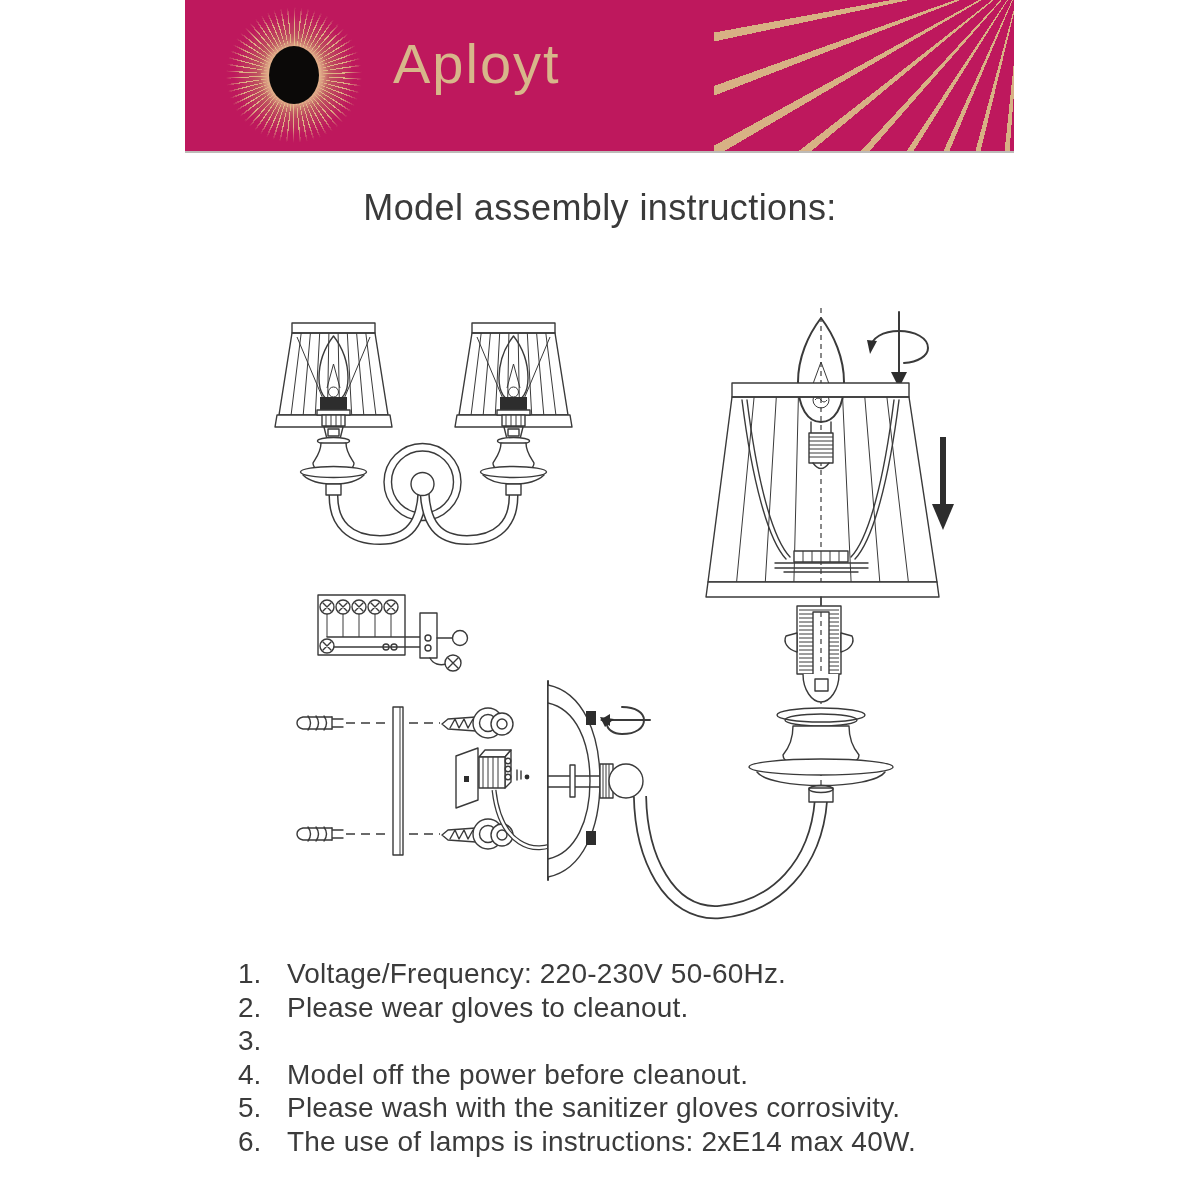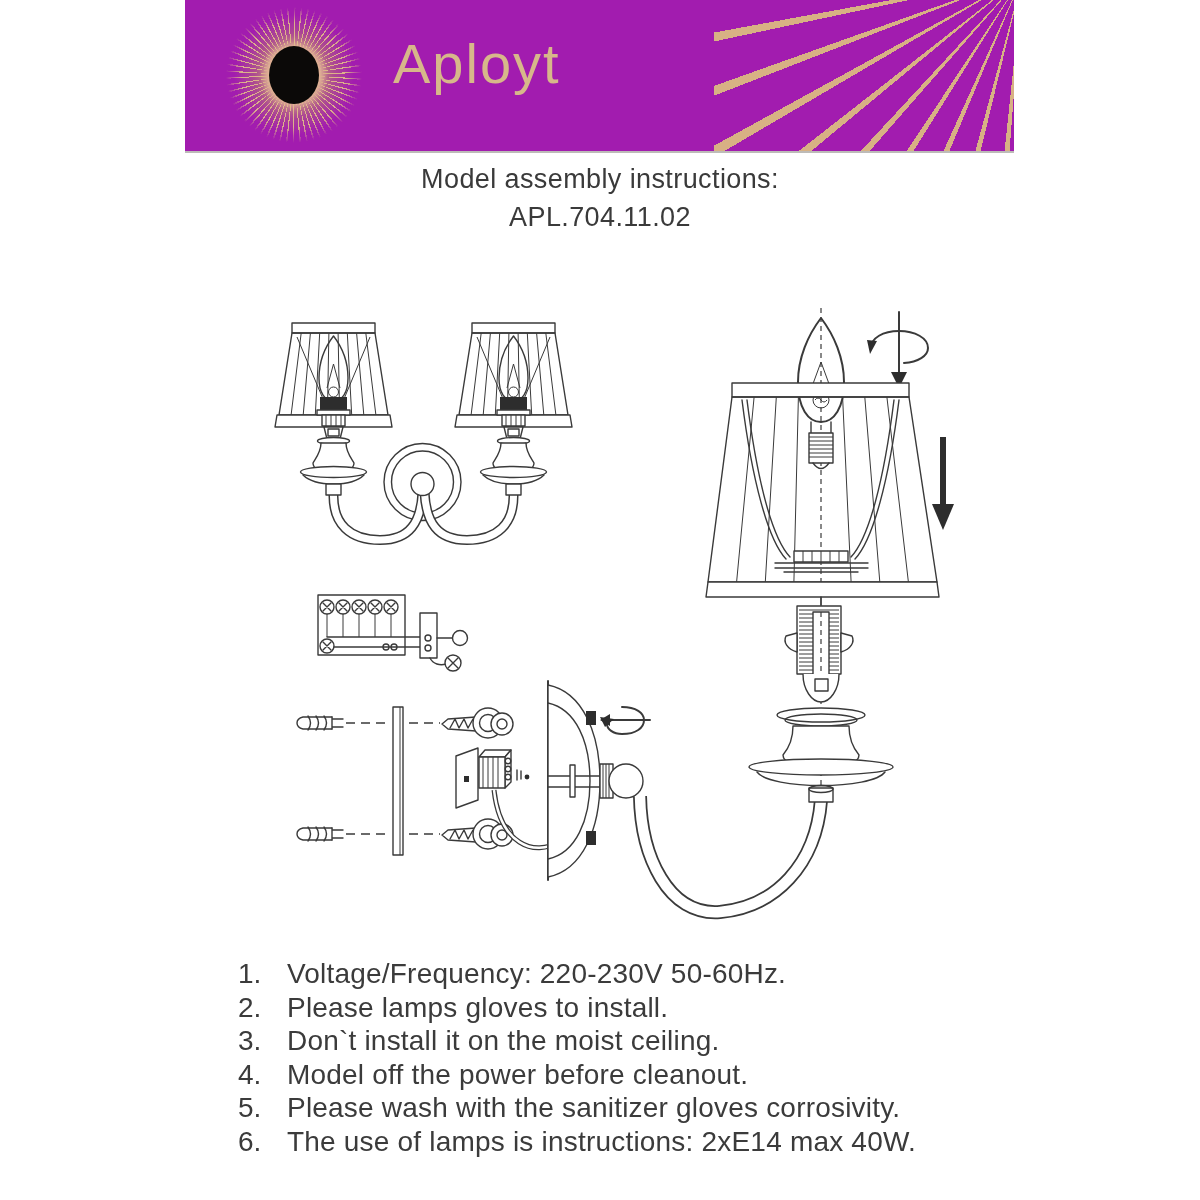--- a/index.html
+++ b/index.html
@@ -3,21 +3,21 @@
 <meta charset="utf-8">
 <style>
   html,body{margin:0;padding:0;}
   body{
     width:1200px;height:1200px;position:relative;background:#ffffff;
     font-family:"Liberation Sans", sans-serif;overflow:hidden;
   }
   
   .banner{
     position:absolute;left:185px;top:0;width:829px;height:151px;
-    background:#a21caf;overflow:hidden;border-bottom:2px solid #bdbbb8;
+    background:#be185d;overflow:hidden;border-bottom:2px solid #bdbbb8;
   }
   .burst{position:absolute;left:38px;top:4px;width:142px;height:142px;}
   .burst-glow{
     position:absolute;left:50%;top:50%;width:140px;height:140px;transform:translate(-50%,-50%);
     border-radius:50%;
     background:radial-gradient(circle, rgba(240,205,155,0.95) 0 20px, rgba(190,150,100,0.5) 34px, rgba(13,10,8,0) 60px);
   }
   .burst-rays{
     position:absolute;inset:0;border-radius:50%;
     background:repeating-conic-gradient(rgba(225,188,136,0.92) 0deg 1.3deg, rgba(13,10,8,0) 1.3deg 5.8deg);
@@ -32,21 +32,21 @@
   .wordmark{
     position:absolute;left:208px;top:36px;
     font-size:56px;font-weight:400;letter-spacing:2px;color:#d7b78a;line-height:1;
   }
   .rays-right{
     position:absolute;right:0;top:0;width:300px;height:151px;
     background:repeating-conic-gradient(from 120deg at 103% -16%, #d8b184 0deg 1.6deg, transparent 1.6deg 9.2deg);
   }
   
   .title-block{position:absolute;left:0;top:164px;width:1200px;text-align:center;color:#3a3a3a;}
-  .title-line1{font-size:27px;letter-spacing:0.4px;}
+  .title-line1{font-size:36px;letter-spacing:0.4px;margin-top:23px;}
   .title-line2{font-size:27px;letter-spacing:0.4px;margin-top:7px;}
   
   .drawings{position:absolute;left:270px;top:300px;width:730px;height:640px;}
   svg .ln{stroke:#3a3a3a;fill:none;stroke-width:1.4;stroke-linecap:round;stroke-linejoin:round;}
   svg .ln2{stroke:#3a3a3a;fill:none;stroke-width:2;stroke-linecap:round;stroke-linejoin:round;}
   svg .hat{stroke:#3a3a3a;fill:none;stroke-width:1;}
   svg .wfill{fill:#ffffff;stroke:#3a3a3a;stroke-width:1.4;stroke-linejoin:round;}
   svg .dark{fill:#2d2d2d;stroke:none;}
   svg .dash{stroke:#3a3a3a;fill:none;stroke-width:1.6;stroke-dasharray:9 6;}
   svg .dashf{stroke:#3a3a3a;fill:none;stroke-width:1.2;stroke-dasharray:5 4;}
@@ -70,21 +70,20 @@
     <div class="burst-glow"></div>
     <div class="burst-rays"></div>
     <div class="burst-center"></div>
   </div>
   <div class="wordmark">Aployt</div>
   <div class="rays-right"></div>
 </div>
 
 <div class="title-block">
   <div class="title-line1">Model assembly instructions:</div>
-  <div class="title-line2">APL.704.11.02</div>
 </div>
 
 <div class="drawings">
 <svg width="730" height="640" viewBox="0 0 730 640" xmlns="http://www.w3.org/2000/svg">
 
   <g>
     <defs>
       <g id="shadeUnit">
 
         <path class="ln" d="M63.5,36 C55,47 49,62 49,78 C49,93 55,101 63.5,101 C72,101 78,93 78,78 C78,62 72,47 63.5,36 Z"></path>
@@ -290,25 +289,24 @@
 </svg>
 </div>
 
 <div class="instructions">
   <div class="row">
     <span class="num">1.</span>
     <span class="txt">Voltage/Frequency: 220-230V 50-60Hz.</span>
   </div>
   <div class="row">
     <span class="num">2.</span>
-    <span class="txt">Please lamps gloves to install.</span>
+    <span class="txt">Please wear gloves to cleanout.</span>
   </div>
   <div class="row">
     <span class="num">3.</span>
-    <span class="txt">Don`t install it on the moist ceiling.</span>
   </div>
   <div class="row">
     <span class="num">4.</span>
     <span class="txt">Model off the power before cleanout.</span>
   </div>
   <div class="row">
     <span class="num">5.</span>
     <span class="txt">Please wash with the sanitizer gloves corrosivity.</span>
   </div>
   <div class="row">

